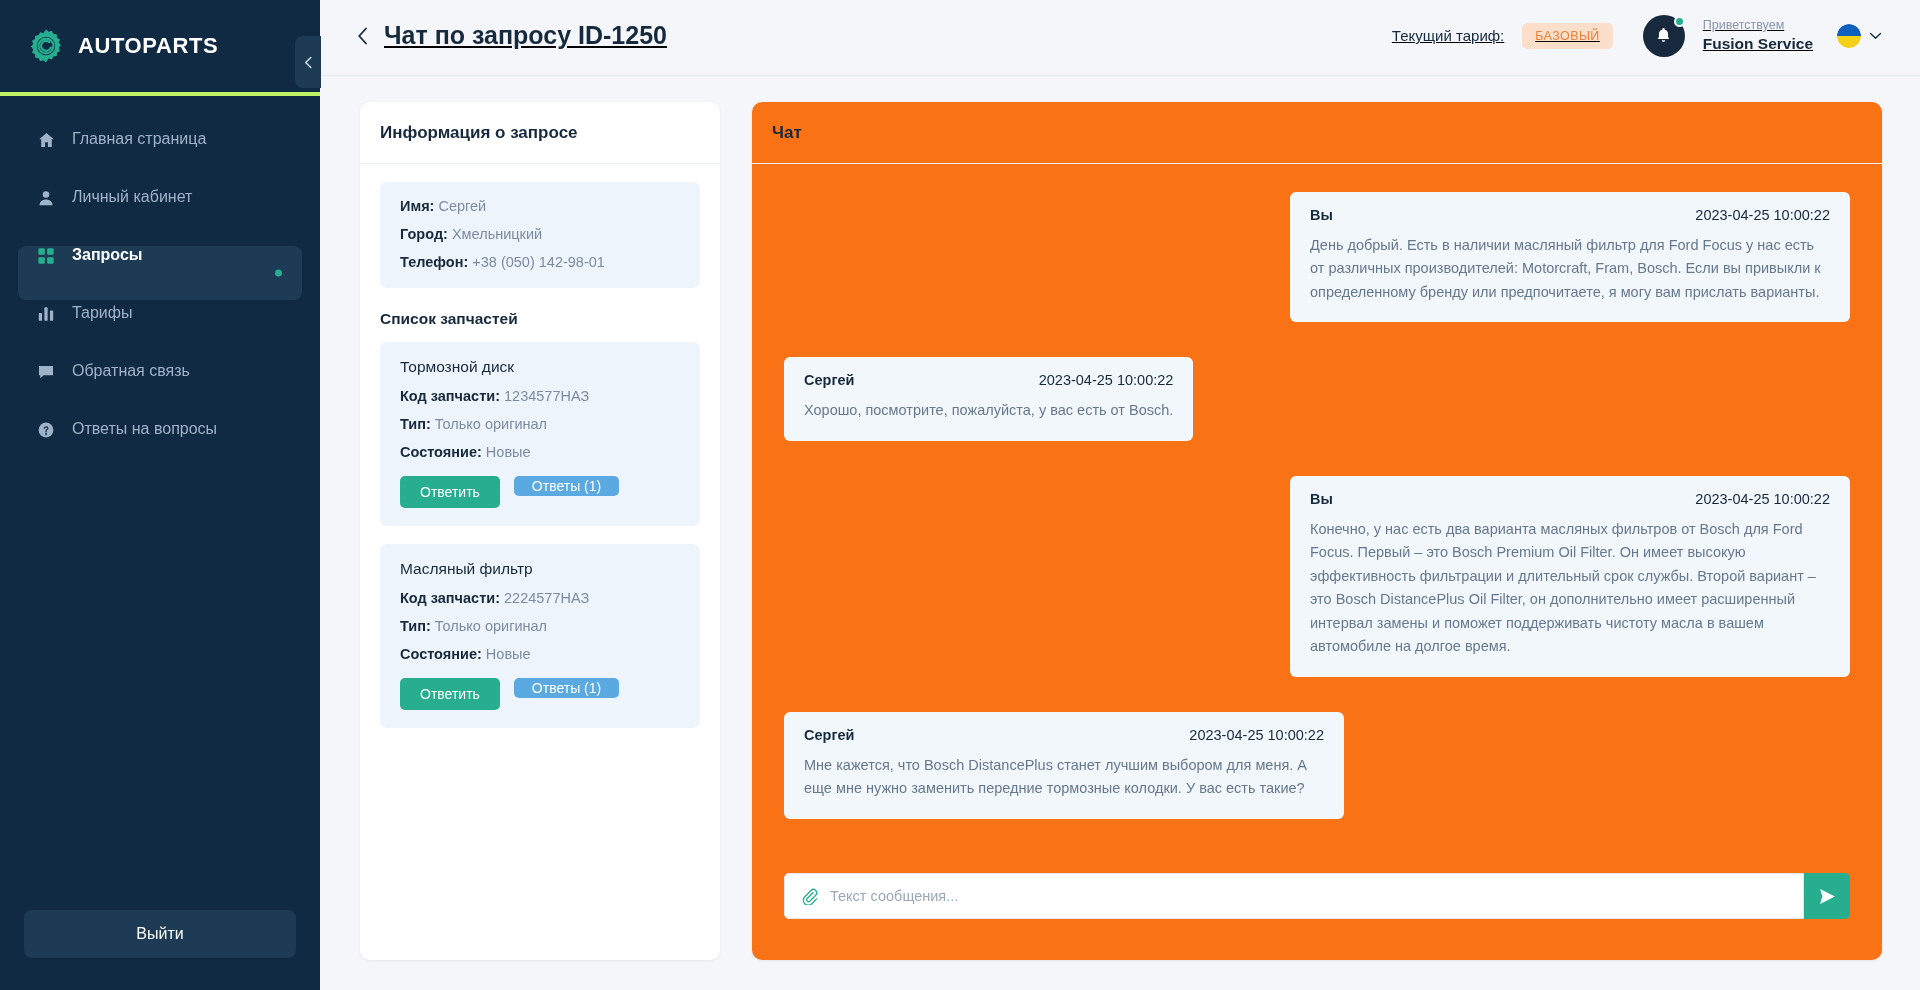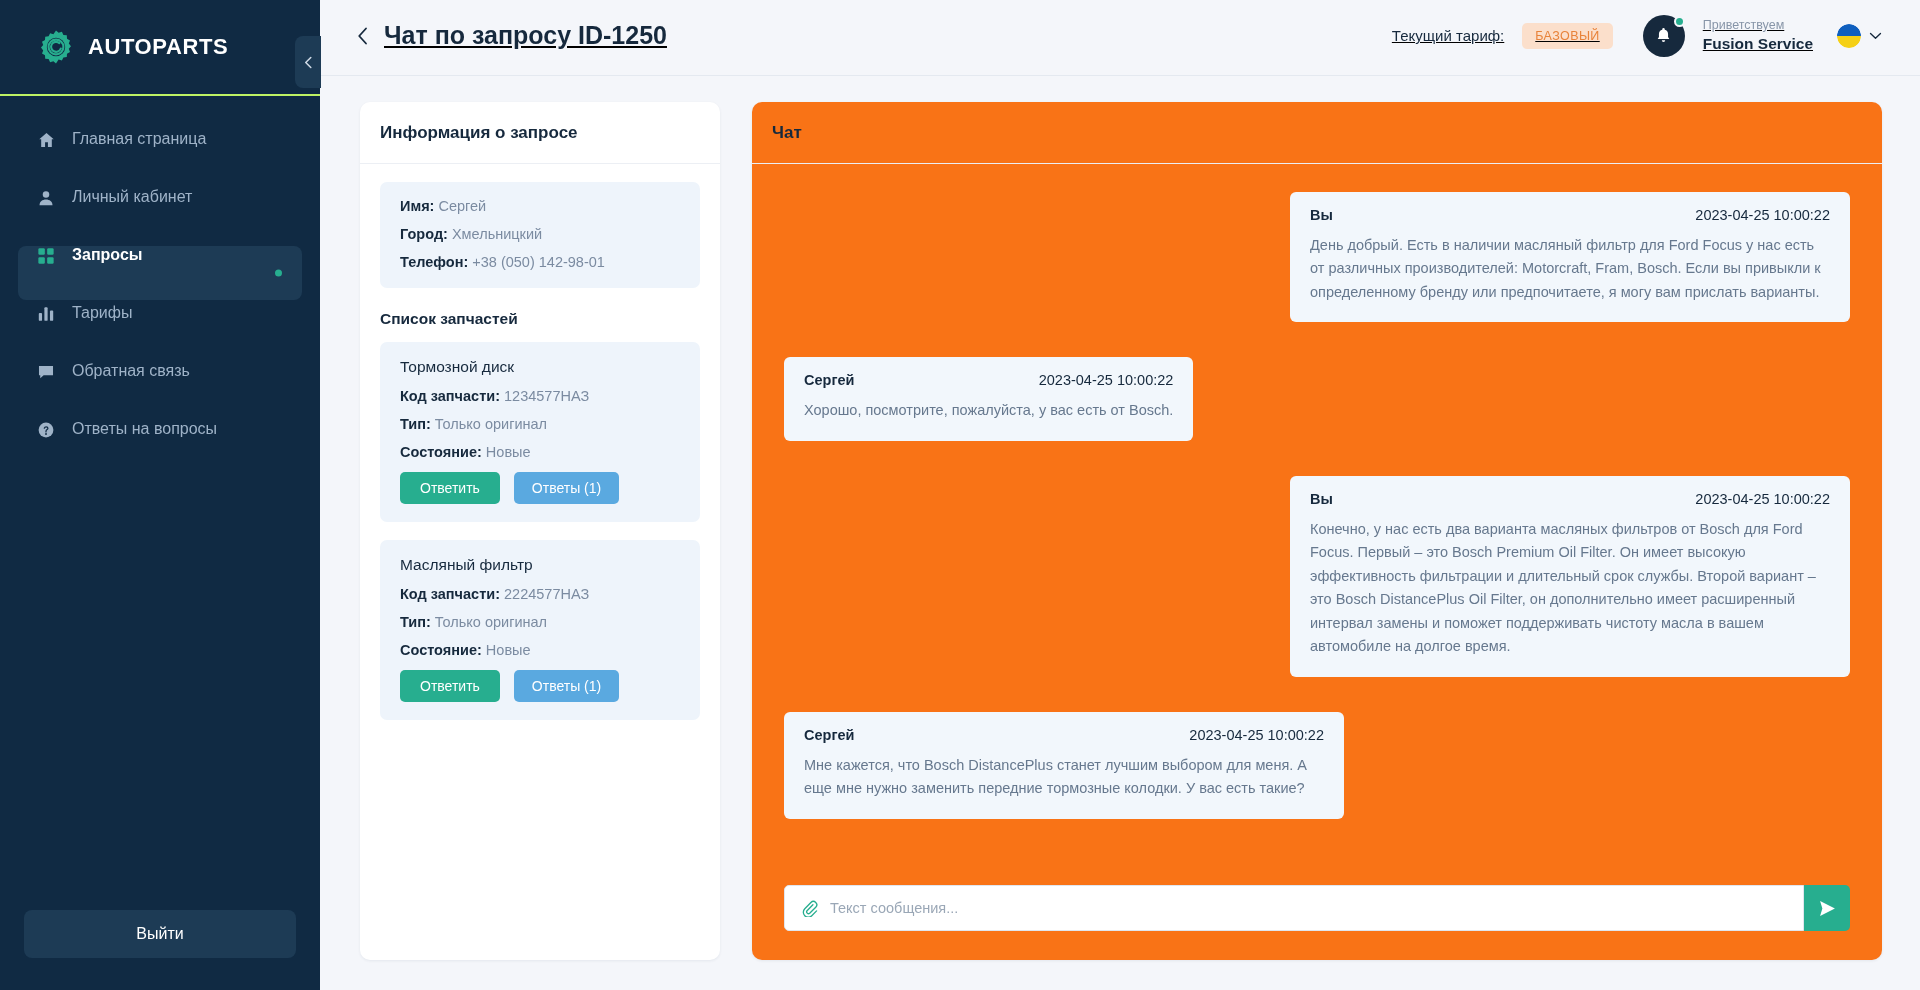--- a/index.html
+++ b/index.html
@@ -16,22 +16,22 @@
   .sidebar {
     width: 320px; flex: 0 0 320px;
     background: #102a43;
     display: flex; flex-direction: column;
     position: relative;
     height: 990px;
   }
   .brand {
     height: 96px; flex: 0 0 96px;
     display: flex; align-items: center; gap: 14px;
-    padding-left: 38px;
-    border-bottom: 2px solid #bef264;
+    padding-left: 28px;
+    border-bottom: 4px solid #bef264;
   }
   .brand-logo { width: 36px; height: 36px; flex: 0 0 36px; }
   .brand-name {
     color: #ffffff; font-size: 22px; font-weight: bold;
     letter-spacing: 0.6px;
   }
   .collapse-btn {
     position: absolute; right: -1px; top: 36px;
     width: 26px; height: 52px;
     background: #1d3b55;
@@ -143,29 +143,29 @@
     font-size: 15.5px; color: #16293d; font-weight: bold;
     margin: 22px 0 14px 0;
   }
   .part-card {
     background: #eef4fb;
     border-radius: 7px;
     padding: 16px 20px 18px 20px;
     margin-bottom: 18px;
   }
   .part-title { font-size: 15.5px; color: #16293d; margin-bottom: 12px; }
-  .part-btns { display: flex; gap: 14px; margin-top: 8px; }
+  .part-btns { display: flex; gap: 14px; margin-top: 16px; }
   .btn-answer {
     background: #27ae8f; color: #fff; border: none;
     border-radius: 5px; height: 32px; padding: 0 20px;
     font-size: 14px; font-family: inherit; cursor: pointer;
   }
   .btn-answers {
     background: #5aa9e0; color: #fff; border: none;
-    border-radius: 5px; height: 32px; padding: 0 18px;
+    border-radius: 5px; height: 20px; padding: 0 18px;
     font-size: 14px; font-family: inherit; cursor: pointer;
   }
 
   
   .chat-card {
     flex: 1 1 auto;
     background: #f97316;
     border-radius: 10px;
     box-shadow: 0 1px 3px rgba(16,42,67,0.07);
     display: flex; flex-direction: column;
@@ -190,21 +190,21 @@
     display: flex; align-items: baseline; gap: 40px;
     justify-content: space-between;
     margin-bottom: 11px;
   }
   .bubble-author { font-size: 14.5px; font-weight: bold; color: #16293d; white-space: nowrap; }
   .bubble-time { font-size: 14.5px; color: #16293d; white-space: nowrap; }
   .bubble-text { font-size: 14.5px; line-height: 1.62; color: #66788e; }
 
   .chat-foot {
     flex: 0 0 auto;
-    padding: 14px 32px 29px 32px;
+    padding: 14px 32px 41px 32px;
     display: flex; align-items: center; justify-content: flex-end;
   }
   .composer {
     flex: 1 1 auto; display: flex; align-items: stretch;
     min-width: 0;
   }
   .composer-field {
     flex: 1 1 auto;
     display: flex; align-items: center; gap: 12px;
     height: 46px;

